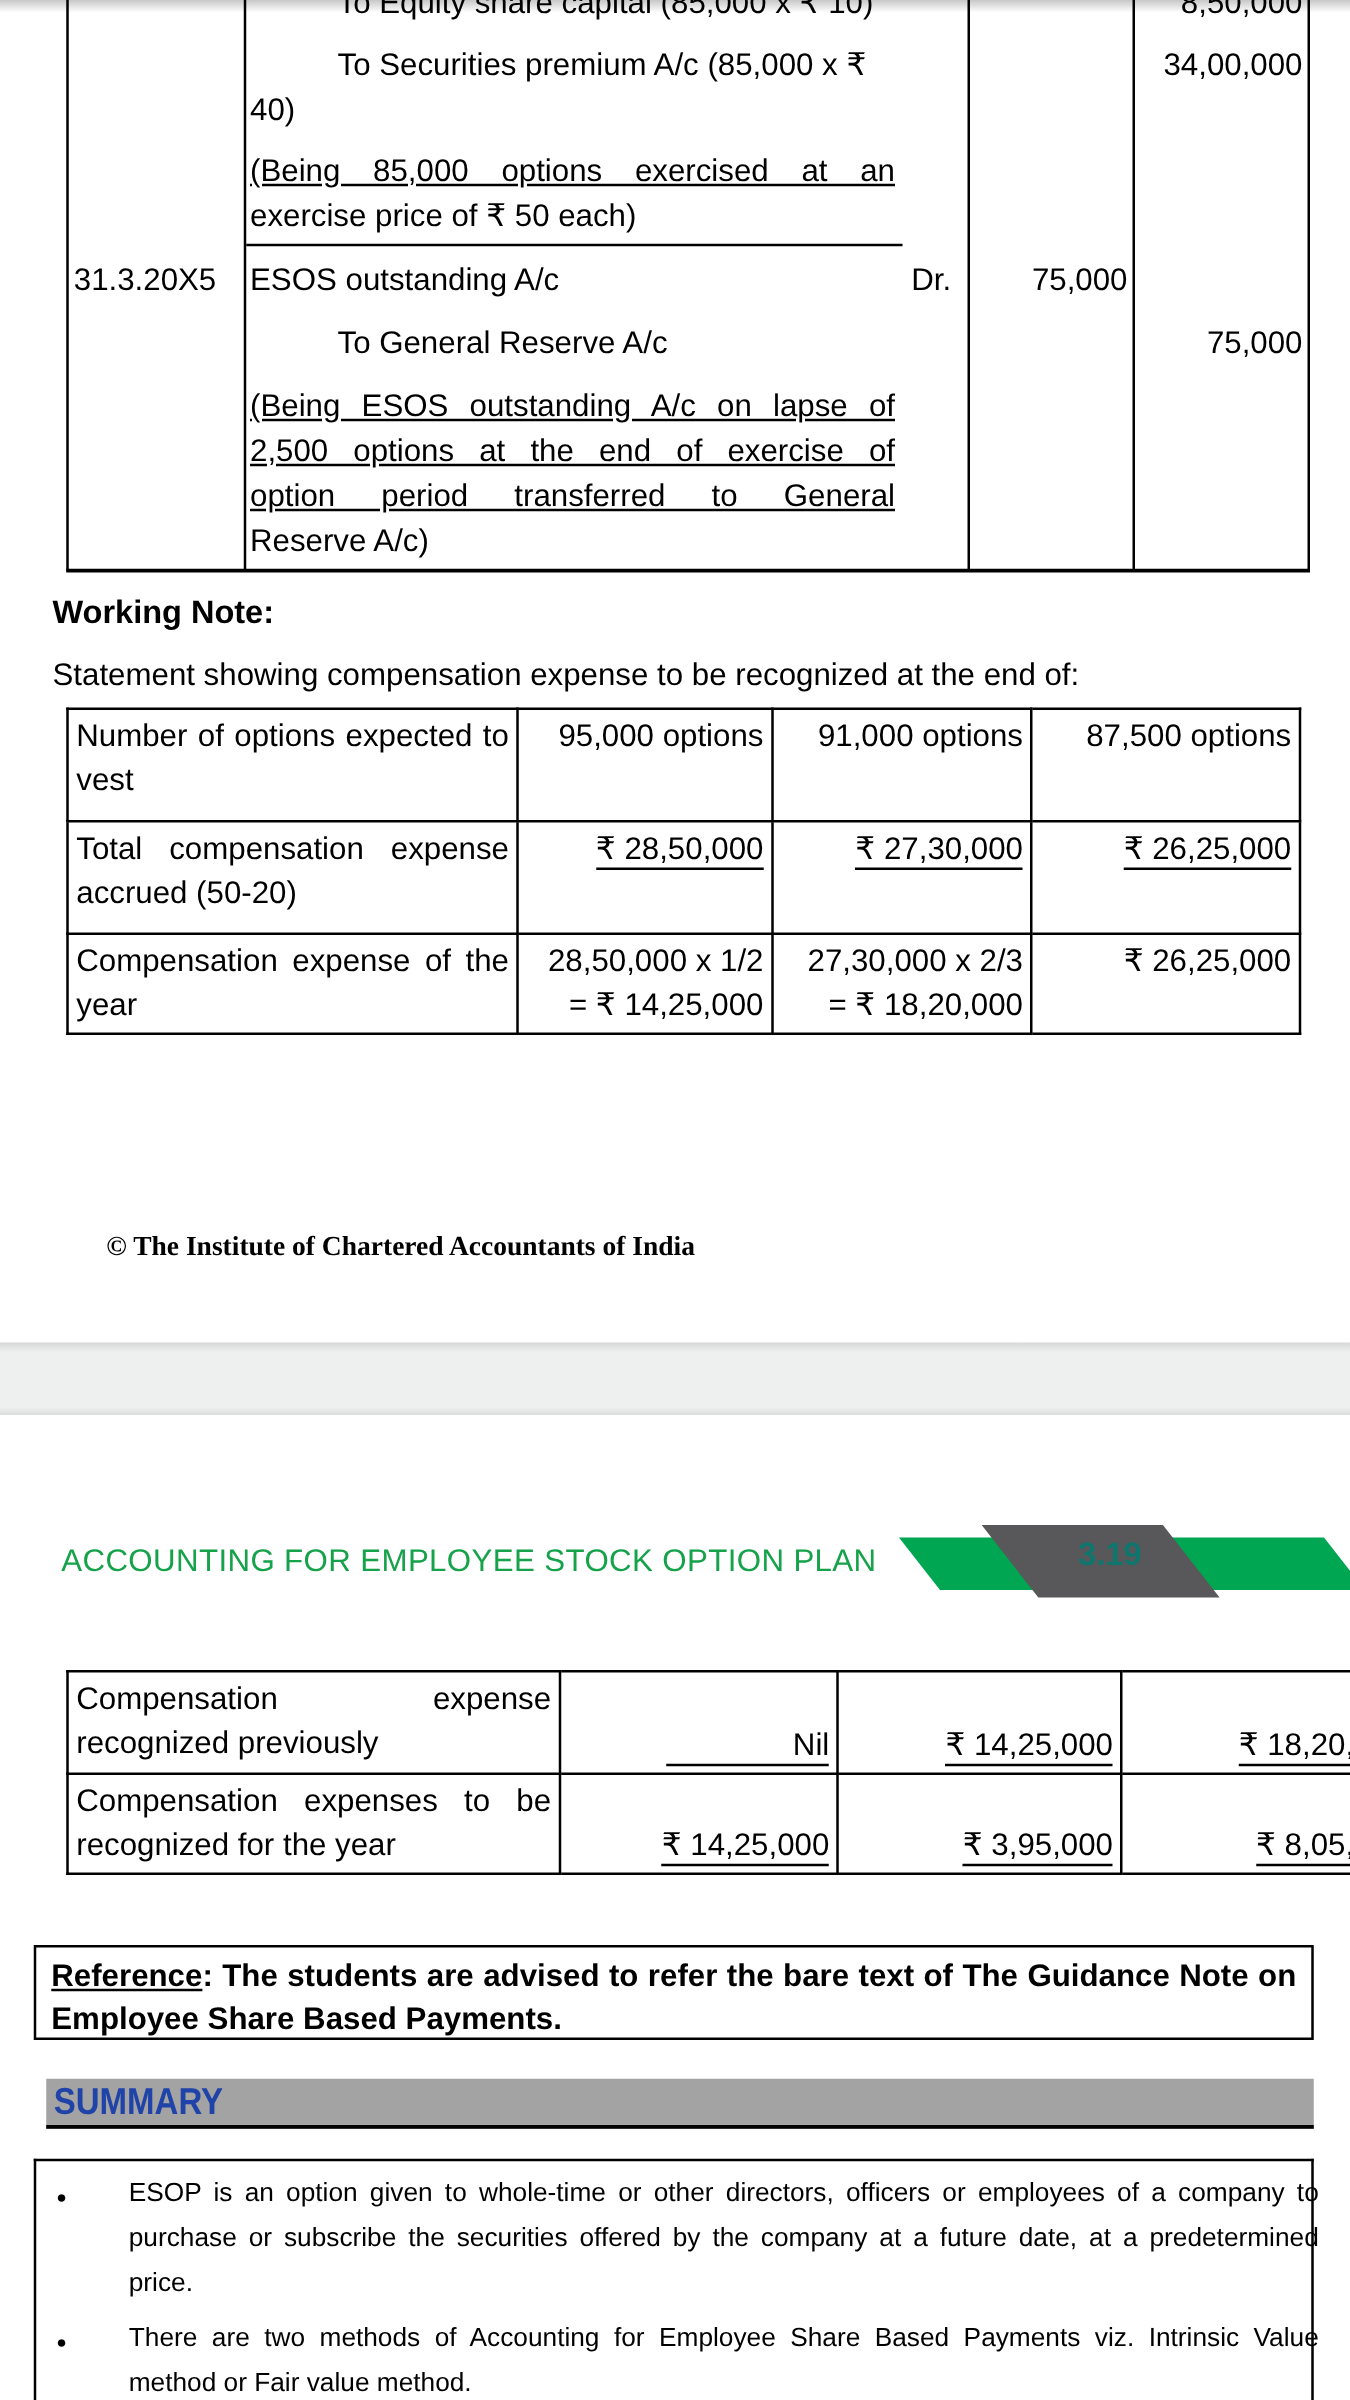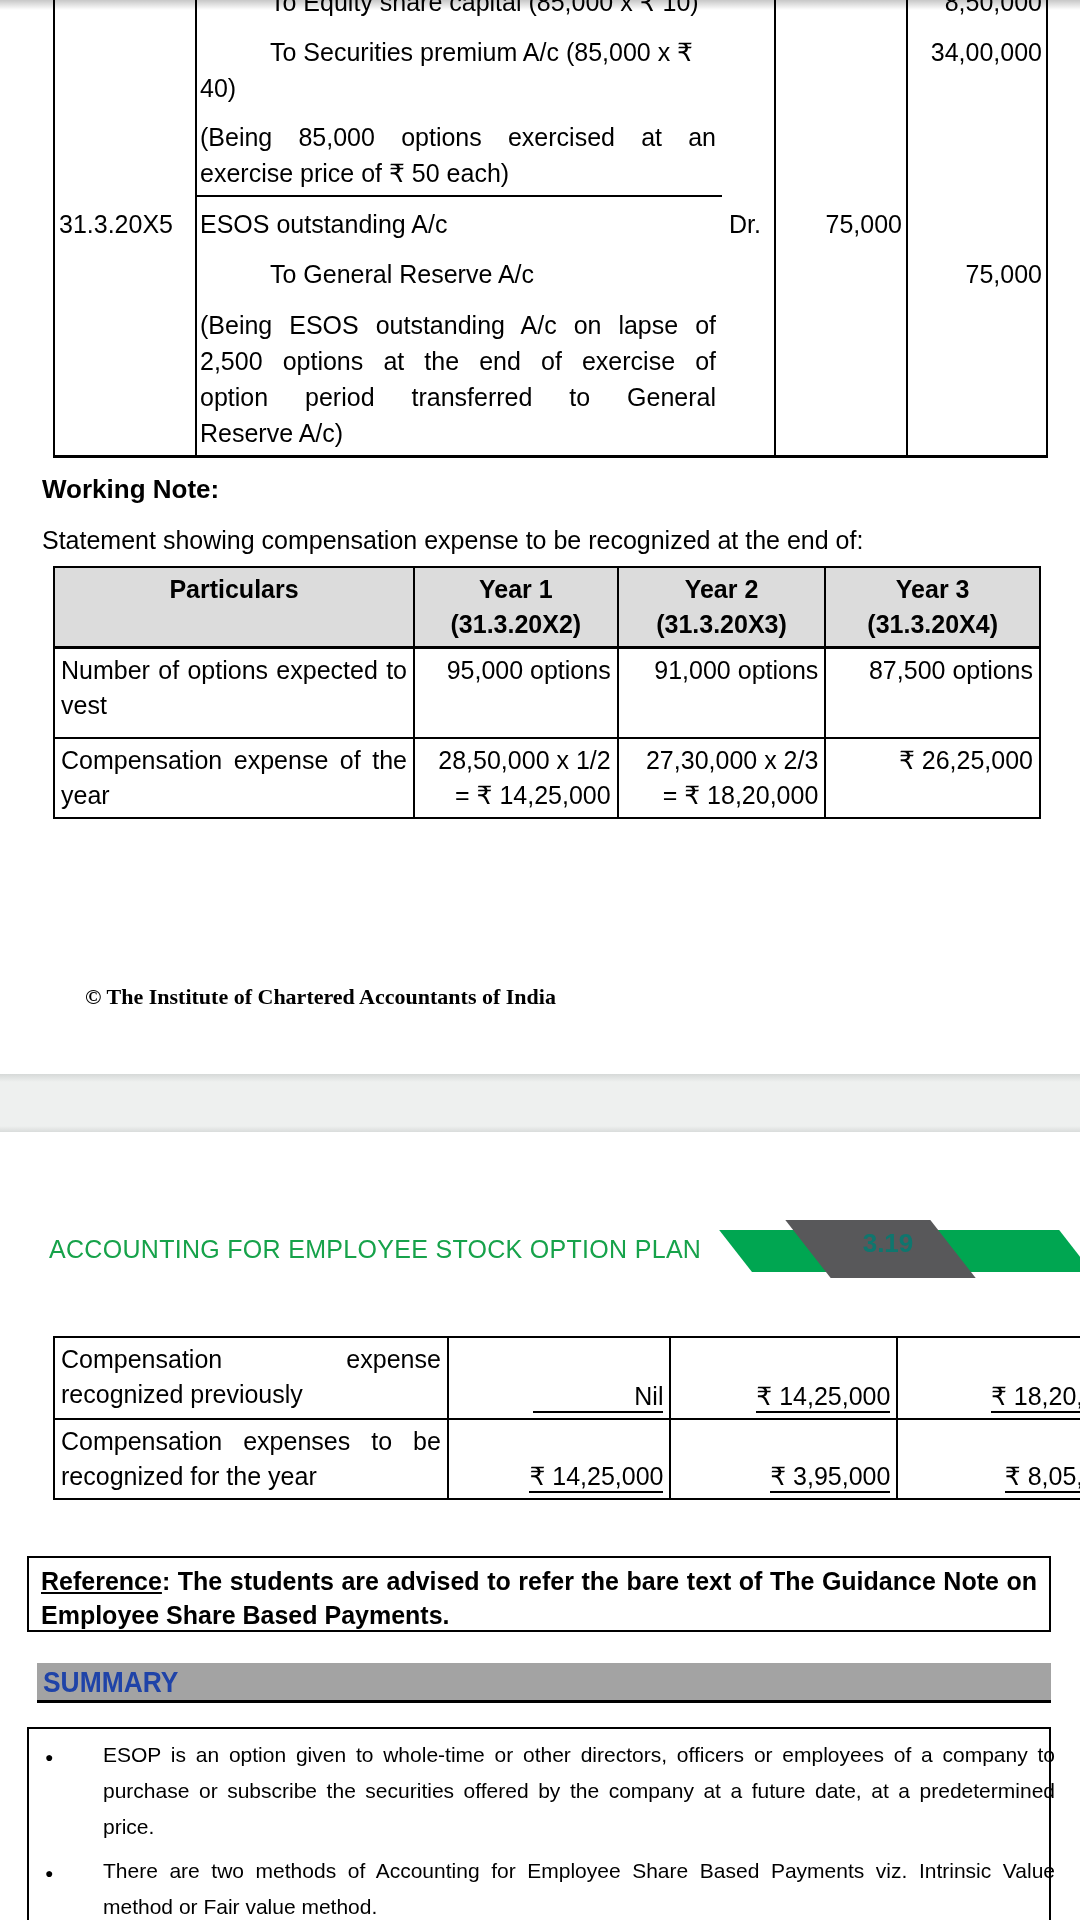--- a/index.html
+++ b/index.html
@@ -11,21 +11,21 @@
   .abs { position: absolute; }
   .top-shadow {
     position: absolute; left: 0; top: 0; width: 1080px; height: 10px;
     background: linear-gradient(to bottom, rgba(0,0,0,0.22), rgba(0,0,0,0));
     z-index: 5;
   }
   .doc-text { font-size: 25px; line-height: 36px; }
   
   .jt-line { position: absolute; background: #000; }
   .jt-text { position: absolute; font-size: 25px; line-height: 36px; white-space: nowrap; }
-  .just { text-align: justify; text-align-last: justify; }
+  .just { text-align: justify; text-align-last: justify; text-decoration: underline; }
   .right { text-align: right; }
   
   .wn-title { font-weight: bold; font-size: 26px; }
   table.wn { position: absolute; border-collapse: collapse; font-size: 25px; line-height: 35px; }
   table.wn td, table.wn th { border: 2px solid #000; padding: 4px 6px; vertical-align: top; }
   table.wn th { background: #dcdcdc; font-weight: bold; text-align: center; border-bottom: 3px solid #000; }
   table.wn td.amt { text-align: right; }
   .ul { text-decoration: underline; }
   .ul-dbl { border-bottom: 2px solid #000; display: inline-block; line-height: 30px; }
   .footer-copy {
@@ -119,31 +119,31 @@
 <div class="abs doc-text" style="left:42px;top:522px;">Statement showing compensation expense to be recognized at the end of:</div>
 
 <table class="wn" style="left:53px;top:566px;width:988px;">
   <colgroup>
     <col style="width:361px">
       <col style="width:204px">
       <col style="width:208px">
       <col style="width:215px">
   </colgroup>
   <tbody>
-      <tr>
-    <th><span>Particulars</span><br>&nbsp;</th>
-    <th><span>Year 1</span><br><span>(31.3.20X2)</span></th>
-    <th><span>Year 2</span><br><span>(31.3.20X3)</span></th>
-    <th><span>Year 3</span><br><span>(31.3.20X4)</span></th>
-  </tr>
   <tr>
     <td style="text-align:justify;padding-bottom:14px;">Number of options expected to vest</td>
     <td class="amt">95,000 options</td>
     <td class="amt">91,000 options</td>
     <td class="amt">87,500 options</td>
+  </tr>
+  <tr>
+    <td style="text-align:justify;padding-bottom:14px;">Total compensation expense accrued (50-20)</td>
+    <td class="amt"><span class="ul-dbl">₹ 28,50,000</span></td>
+    <td class="amt"><span class="ul-dbl">₹ 27,30,000</span></td>
+    <td class="amt"><span class="ul-dbl">₹ 26,25,000</span></td>
   </tr>
   <tr>
     <td style="text-align:justify;border-radius:10px;">Compensation expense of the year</td>
     <td class="amt"><span>28,50,000 x 1/2</span><br><span>= ₹ 14,25,000</span></td>
     <td class="amt"><span>27,30,000 x 2/3</span><br><span>= ₹ 18,20,000</span></td>
     <td class="amt"><span>₹ 26,25,000</span><br>&nbsp;</td>
   </tr>
 </tbody>
   </table>
 

